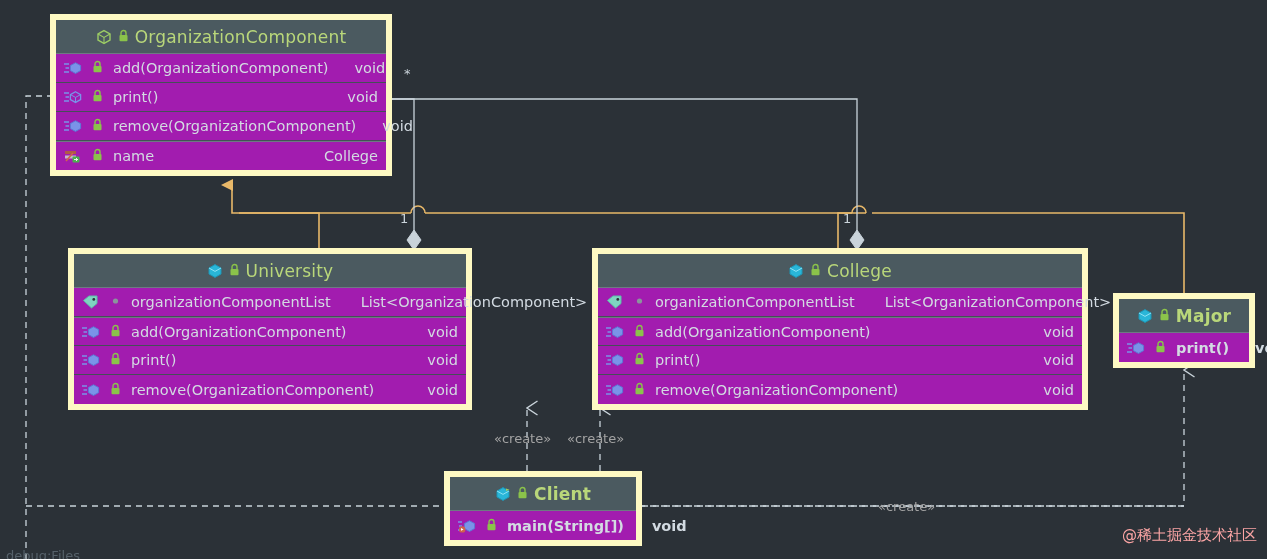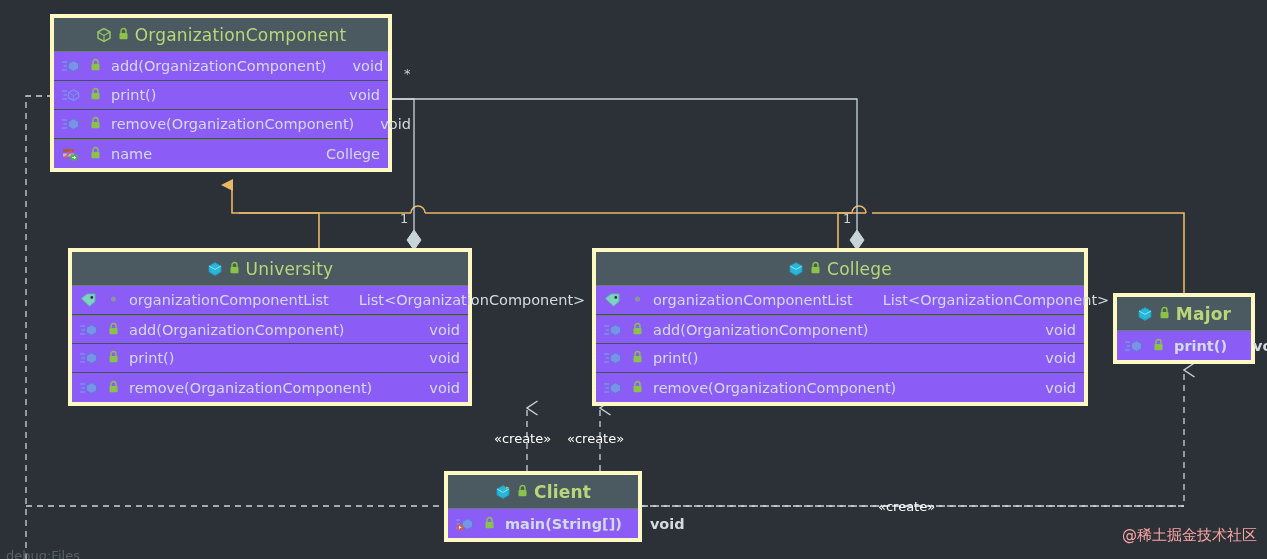--- a/index.html
+++ b/index.html
@@ -6,22 +6,22 @@
   body{
     width:1267px;height:559px;
     background:#2b3137;
     font-family:"DejaVu Sans","Liberation Sans",sans-serif;
     overflow:hidden;position:relative;
   }
   #canvas{position:absolute;inset:0;width:1267px;height:559px;}
   svg.edges{position:absolute;left:0;top:0;width:1267px;height:559px;pointer-events:none;}
 
   
-  .uml{position:absolute;border:4px solid #fef9c3;box-sizing:border-box;
-       background:#8b5cf6;box-shadow:0 0 0 0 rgba(0,0,0,0);}
+  .uml{position:absolute;border:6px solid #fef9c3;box-sizing:border-box;
+       background:#a21caf;box-shadow:0 0 0 0 rgba(0,0,0,0);}
   .uml .hdr{
     background:#4b5a60;border-bottom:1px solid #6d7a82;
     display:flex;align-items:center;justify-content:center;gap:6px;
     height:34px;box-sizing:border-box;
   }
   .uml .hdr .title{color:#b9d77a;font-size:17px;letter-spacing:.2px;}
   .uml .row{
     display:flex;align-items:center;gap:10px;
     padding:0 8px;height:29px;box-sizing:border-box;
     border-bottom:1px solid #454f57;color:#d3dbe2;font-size:14.5px;
@@ -32,21 +32,21 @@
   .uml .row .nm{flex:0 0 auto;}
   .uml .row .sp{flex:1 1 auto;min-width:6px;}
   .uml .row .ty{flex:0 0 auto;color:#d3dbe2;}
   .uml .row.compact .sp{flex:0 0 6px;}
 
   
   .ico{flex:0 0 auto;display:inline-block;line-height:0;}
   .lock{flex:0 0 auto;}
 
   
-  .elbl{position:absolute;color:#ffffff;font-size:13px;white-space:nowrap;}
+  .elbl{position:absolute;color:#a3a3a3;font-size:13px;white-space:nowrap;}
   .mult{position:absolute;color:#c9d3da;font-size:13px;}
 
   .watermark{
     position:absolute;right:10px;bottom:14px;
     color:#fca5a5;font-size:15px;white-space:nowrap;
   }
   .cutoff{
     position:absolute;left:6px;bottom:-4px;
     color:#56616a;font-size:13px;white-space:nowrap;
   }

